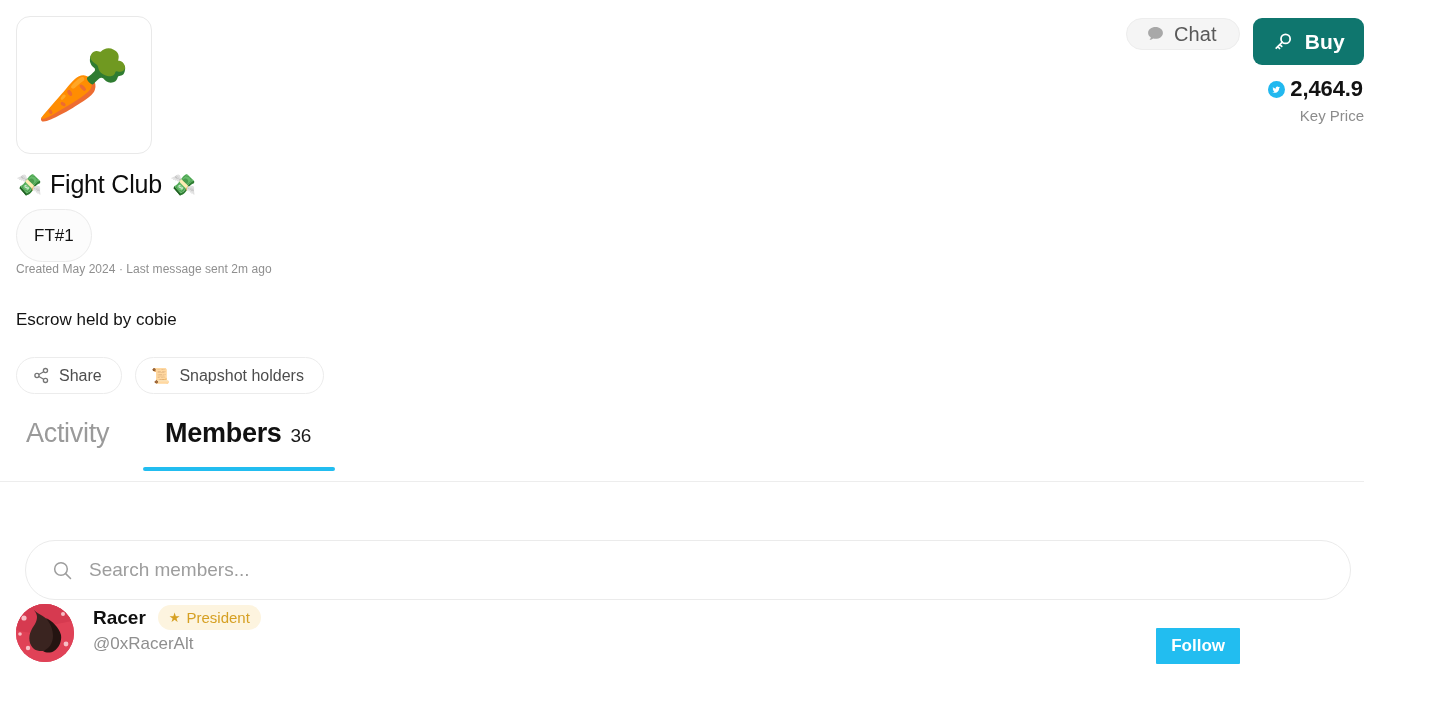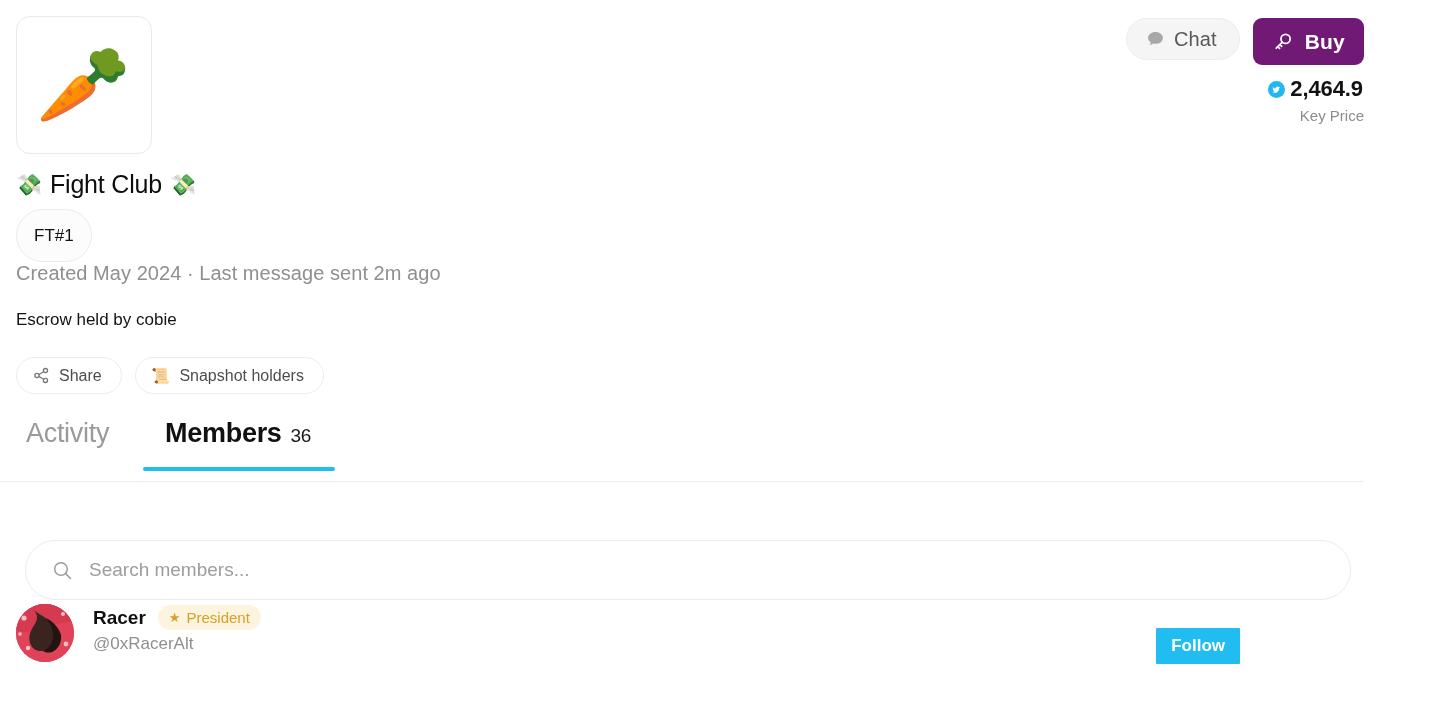--- a/index.html
+++ b/index.html
@@ -27,21 +27,21 @@
     right: 92px;
     display: flex;
     align-items: flex-start;
     gap: 13px;
   }
 
   .chat-btn {
     display: inline-flex;
     align-items: center;
     gap: 9px;
-    height: 42px;
+    height: 32px;
     padding: 0 22px 0 19px;
     border-radius: 999px;
     background: #f5f5f5;
     border: 1px solid #ededed;
     cursor: pointer;
   }
   .chat-btn .label {
     font-size: 20px;
     color: #595959;
     letter-spacing: .1px;
@@ -59,21 +59,21 @@
 
   .buy-btn {
     display: inline-flex;
     align-items: center;
     justify-content: center;
     gap: 11px;
     height: 47px;
     min-width: 107px;
     padding: 8px 19px;
     border-radius: 9px;
-    background: #701a75;
+    background: #0f766e;
     border: none;
     cursor: pointer;
   }
   .buy-btn .label {
     font-size: 21px;
     font-weight: 700;
     color: #ffffff;
     letter-spacing: .2px;
   }
   .key-icon { width: 22px; height: 22px; display: block; }
@@ -156,21 +156,21 @@
     background: #fcfcfc;
     font-size: 17px;
     color: #111;
     cursor: pointer;
   }
 
   .meta-line {
     position: absolute;
     left: 16px;
     top: 262px;
-    font-size: 20px;
+    font-size: 12px;
     color: #8f8f8f;
     letter-spacing: .05px;
   }
 
   .escrow-line {
     position: absolute;
     left: 16px;
     top: 310px;
     font-size: 17px;
     color: #131313;

